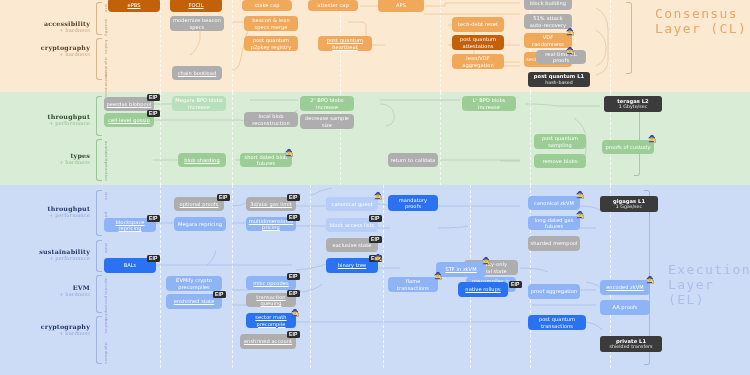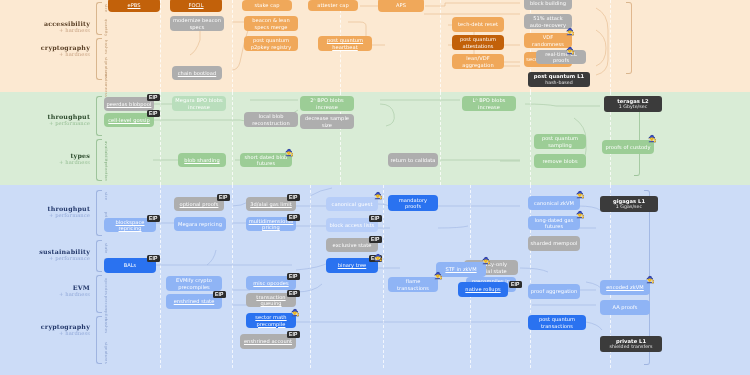--- a/index.html
+++ b/index.html
@@ -166,20 +166,24 @@
     <path class="lnk lb" d="M520,268 Q540,268 548,272"></path>
     <path class="lnk lb" d="M296,322 H520"></path>
     <path class="lnk lb" d="M296,292 Q314,292 322,284"></path>
     <path class="lnk lb" d="M586,322 Q598,324 602,330"></path>
     <path class="lnk lb" d="M586,282 Q600,284 604,292"></path>
     <path class="lnk lb" d="M532,290 H596"></path>
     <path class="lnk lb" d="M532,305 H596"></path>
     <path class="lnk lb" d="M310,196 Q320,190 332,188"></path>
   </svg>
 
+  <div class="layer-title cl">Consensus
+Layer (CL)</div>
+  <div class="layer-title el">Execution
+Layer (EL)</div>
 
   <div class="brace" style="right:118px; top:2px;  height:72px; border-left:0; border-right:1px solid #e0b78e; border-radius:0 3px 3px 0;"></div>
   <div class="brace g" style="right:110px; top:96px; height:80px; border-left:0; border-right:1px solid #a6cba3; border-radius:0 3px 3px 0;"></div>
   <div class="brace b" style="right:100px; top:190px;height:175px;border-left:0; border-right:1px solid #a3b9e4; border-radius:0 3px 3px 0;"></div>
 
   <div class="cat c-cl" style="left:4px;  top:20px;">
     <div class="t1">accessibility</div>
     <div class="t2">+ hardness</div>
   </div>
   <div class="cat c-cl" style="left:4px;  top:44px;">

